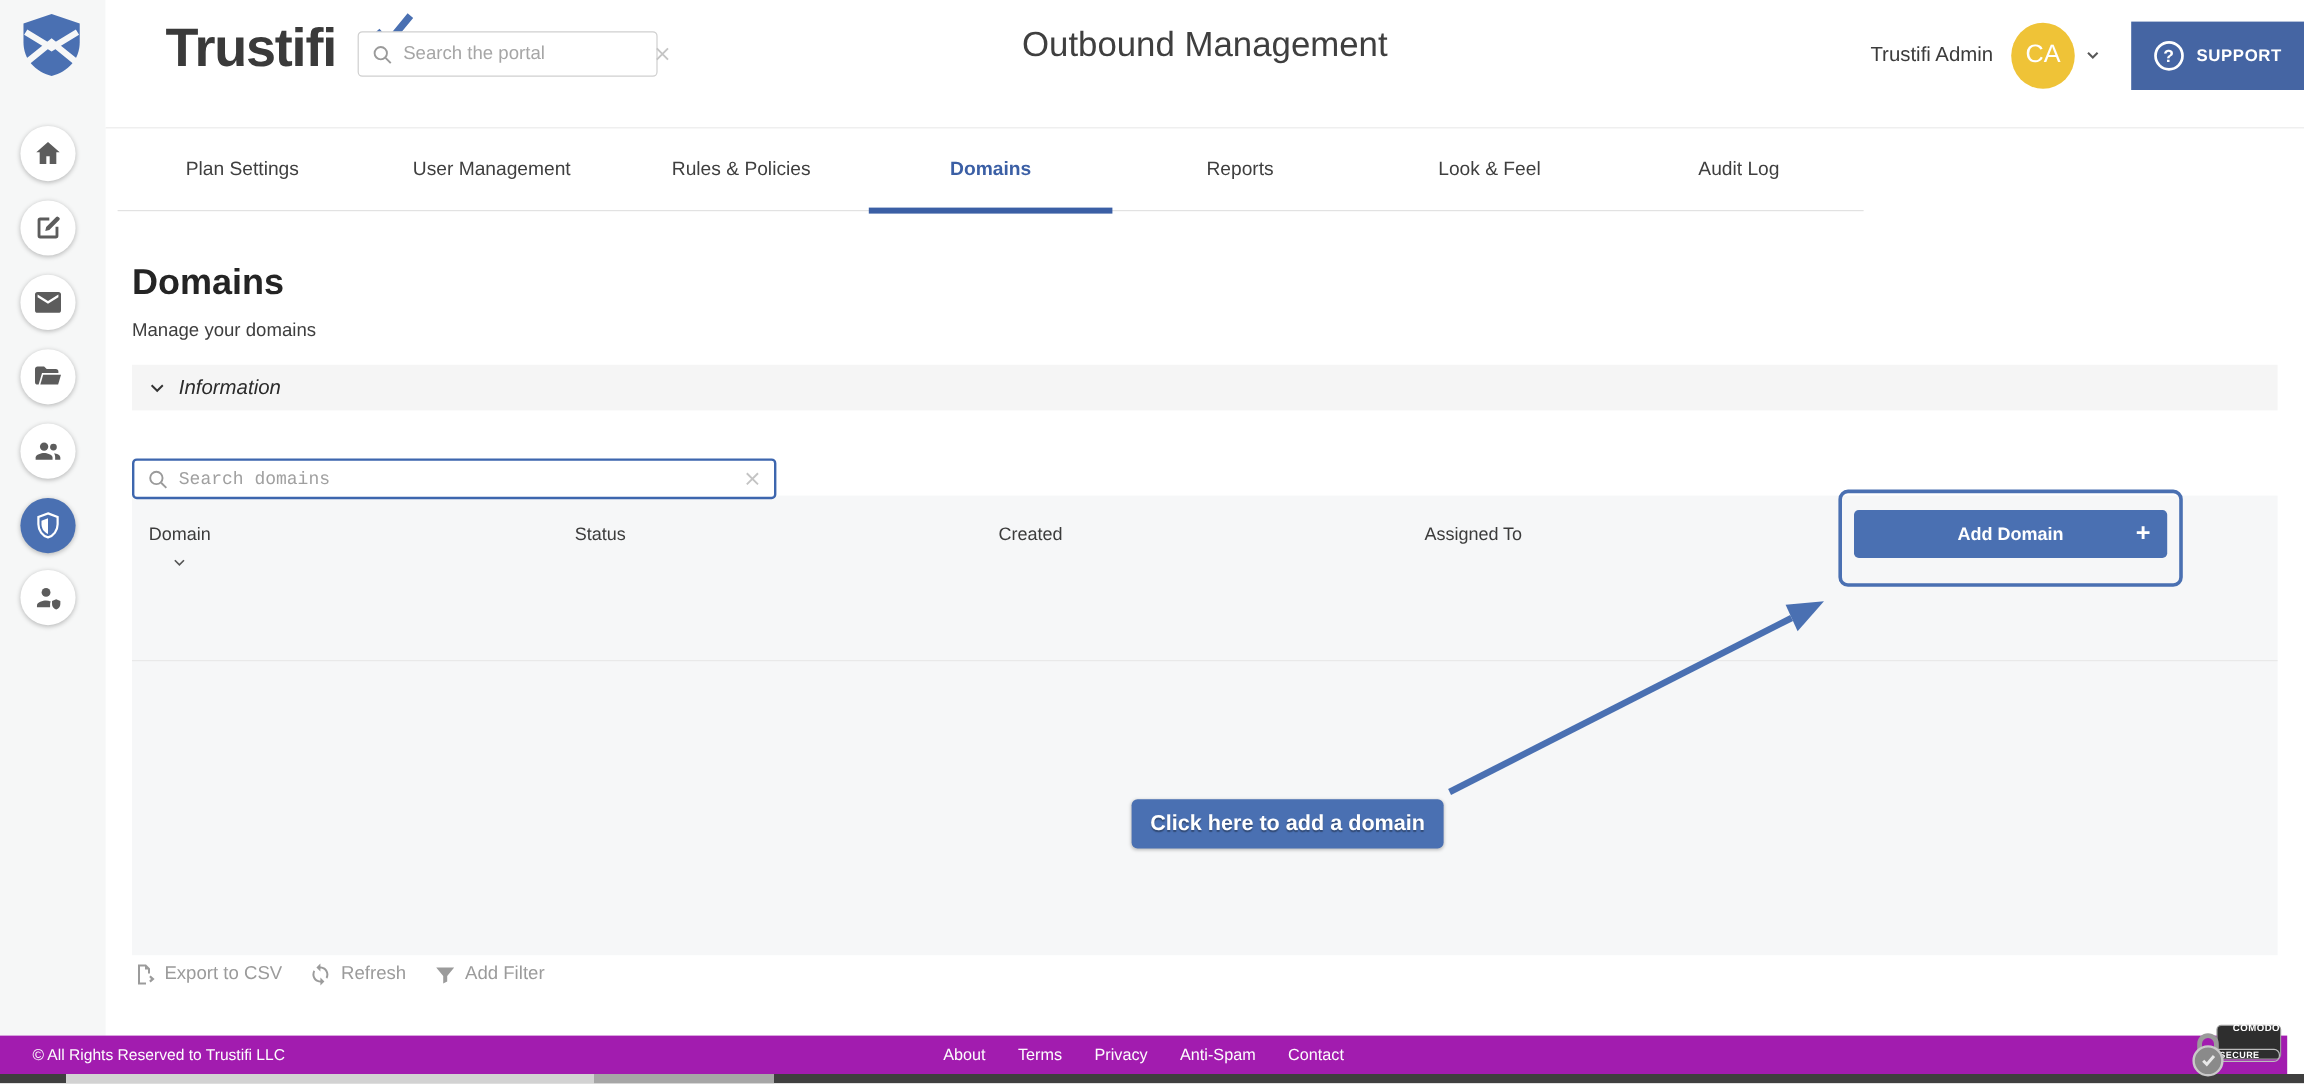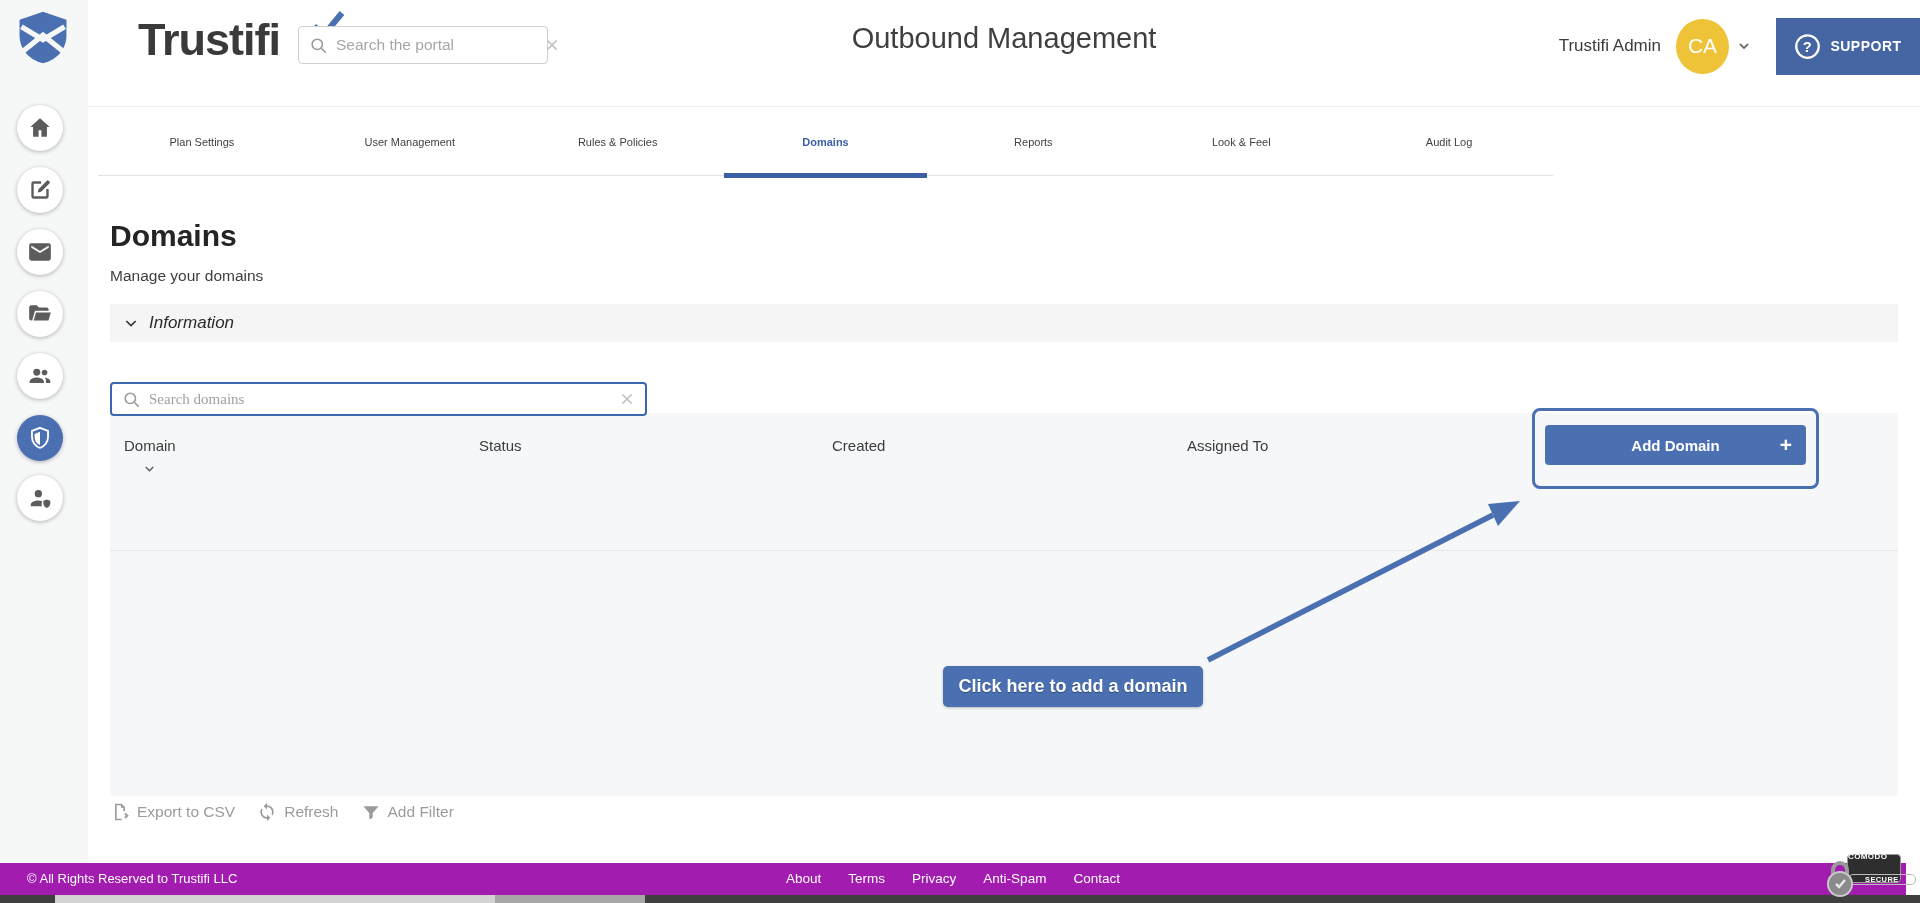--- a/index.html
+++ b/index.html
@@ -41,38 +41,38 @@
   .support-btn { width:144px; height:57px; background:#4565a3; color:#fff; border:none;
                  display:flex; align-items:center; justify-content:center; gap:9px;
                  font-size:14px; font-weight:700; letter-spacing:.5px; cursor:pointer;
                  font-family:"Liberation Sans",sans-serif; }
   .support-btn svg { width:27px; height:27px; }
 
   
   #tabbar { position:absolute; left:98px; top:108px; width:1455px; height:68px;
             display:flex; border-bottom:1px solid #e2e2e2; }
   .tab { flex:1; display:flex; align-items:center; justify-content:center; position:relative;
-         font-size:11px; color:#3f3f3f; cursor:pointer; }
+         font-size:16px; color:#3f3f3f; cursor:pointer; }
   .tab.active { color:#3b5fa5; font-weight:700; }
   .tab.active::after { content:""; position:absolute; left:2px; right:2px; bottom:-3px;
                        height:5px; background:#3b5fa5; }
 
   
   .pg-title { position:absolute; left:110px; top:219px; font-size:30px; font-weight:700; color:#242424; }
   .pg-sub   { position:absolute; left:110px; top:267px; font-size:15.5px; color:#3e3e3e; }
   .info-bar { position:absolute; left:110px; top:304px; width:1788px; height:38px; background:#f5f5f5;
               display:flex; align-items:center; gap:10px; padding:0 13px; cursor:pointer; }
   .info-bar svg { width:16px; height:16px; color:#333; }
   .info-label { font-size:17px; font-style:italic; color:#2b2b2b; }
 
   .dom-search { position:absolute; left:110px; top:382px; width:537px; height:34px; z-index:3;
                 border:2px solid #3d66ae; border-radius:4px; background:#fff;
                 display:flex; align-items:center; padding:0 10px; gap:8px; }
   .dom-search input { flex:1; border:none; outline:none; font-size:15px; color:#0369a1;
-                      background:transparent; font-family:Liberation Serif, serif; }
+                      background:transparent; font-family:Liberation Mono, monospace; }
   .dom-search input::placeholder { color:#a0a0a0; }
 
   .card { position:absolute; left:110px; top:413px; width:1788px; height:383px; background:#f6f7f8; }
   .col-head { position:absolute; top:24px; font-size:15px; font-weight:500; color:#3c3c3c;flex-direction:column; }
   .col-head.sortable { display:flex; align-items:center; gap:8px; cursor:pointer; }
   .col-head svg { width:13px; height:13px; color:#555; }
   .row-divider { position:absolute; left:0; top:137px; width:100%; height:1px; background:#e9e9e9; }
 
   .hl-box { position:absolute; left:1532px; top:408px; width:287px; height:81px;
             border:3px solid #4a70b2; border-radius:8px; z-index:4; }
@@ -95,21 +95,21 @@
   
   #footer { position:absolute; left:0; top:863px; width:1906px; height:32px; background:#a21caf; }
   .copyright { position:absolute; left:27px; top:8px; font-size:13px; color:#fdfdfd; }
   .foot-links { position:absolute; left:0; right:0; top:8px; display:flex; justify-content:center;
                 gap:27px; }
   .foot-links a { color:#fdfdfd; font-size:13.5px; text-decoration:none; cursor:pointer; }
   .comodo { position:absolute; right:3px; top:-9px; width:78px; height:48px; z-index:6; }
   .comodo-lock { position:absolute; left:0; top:6px; width:30px; height:38px; }
   .comodo-plate { position:absolute; left:22px; top:0; width:54px; height:29px; background:#2e2e2e;
                   border:1px solid #9a9a9a; border-radius:4px; display:flex; flex-direction:column;
-                  align-items:flex-start; justify-content:center;gap:12px; }
+                  align-items:flex-end; justify-content:center;gap:12px; }
   .comodo-plate .l1 { font-size:8px; font-weight:700; color:#fff; letter-spacing:.4px; }
   .comodo-plate .l2 { font-size:7.5px; font-weight:700; color:#fff; border:1px solid #bbb;
                       border-radius:5px; padding:0 16px; margin-top:1px; letter-spacing:.4px; }
 
   .scroll-strip { position:absolute; left:0; top:895px; width:1920px; height:8px; background:#3f3f3f; }
   .scroll-thumb { position:absolute; left:55px; top:0; width:440px; height:8px; background:#d2d2d2; }
   .scroll-seg   { position:absolute; left:495px; top:0; width:150px; height:8px; background:#a6a6a6; }
 </style>
 </head>
 <body>

